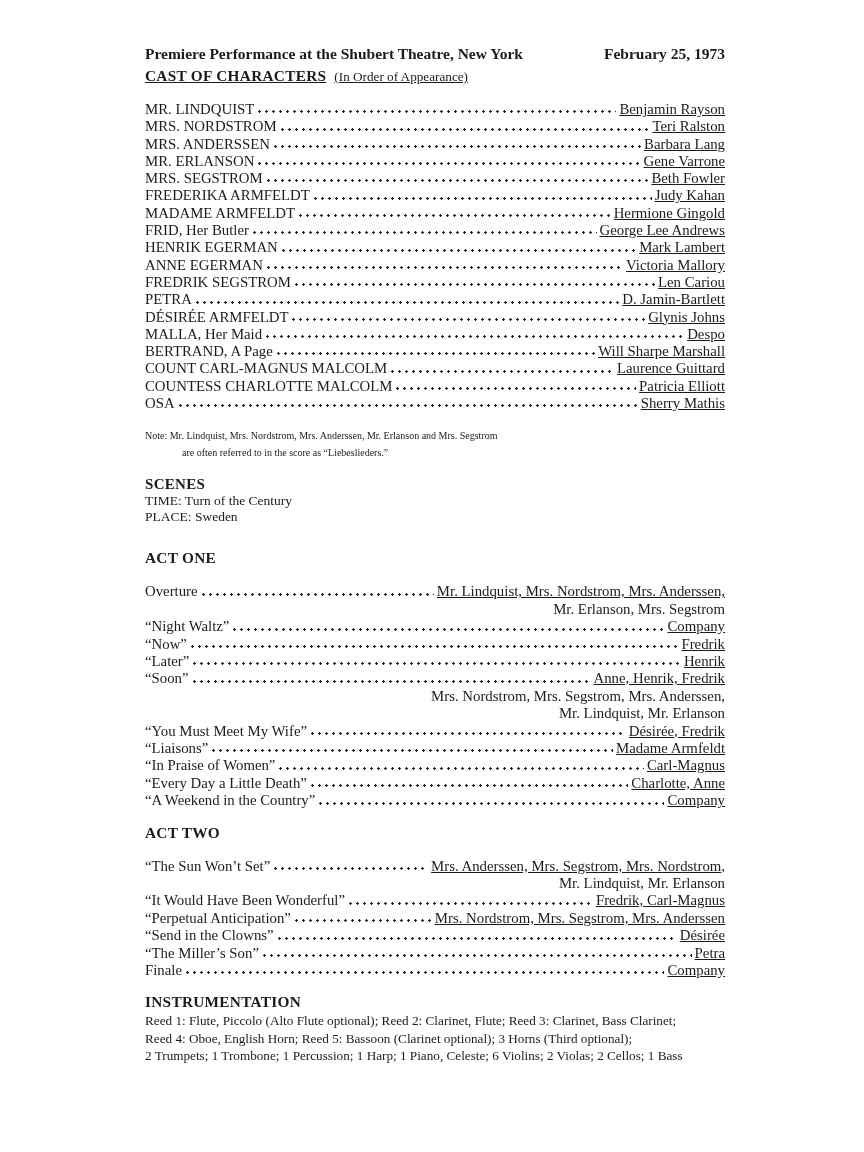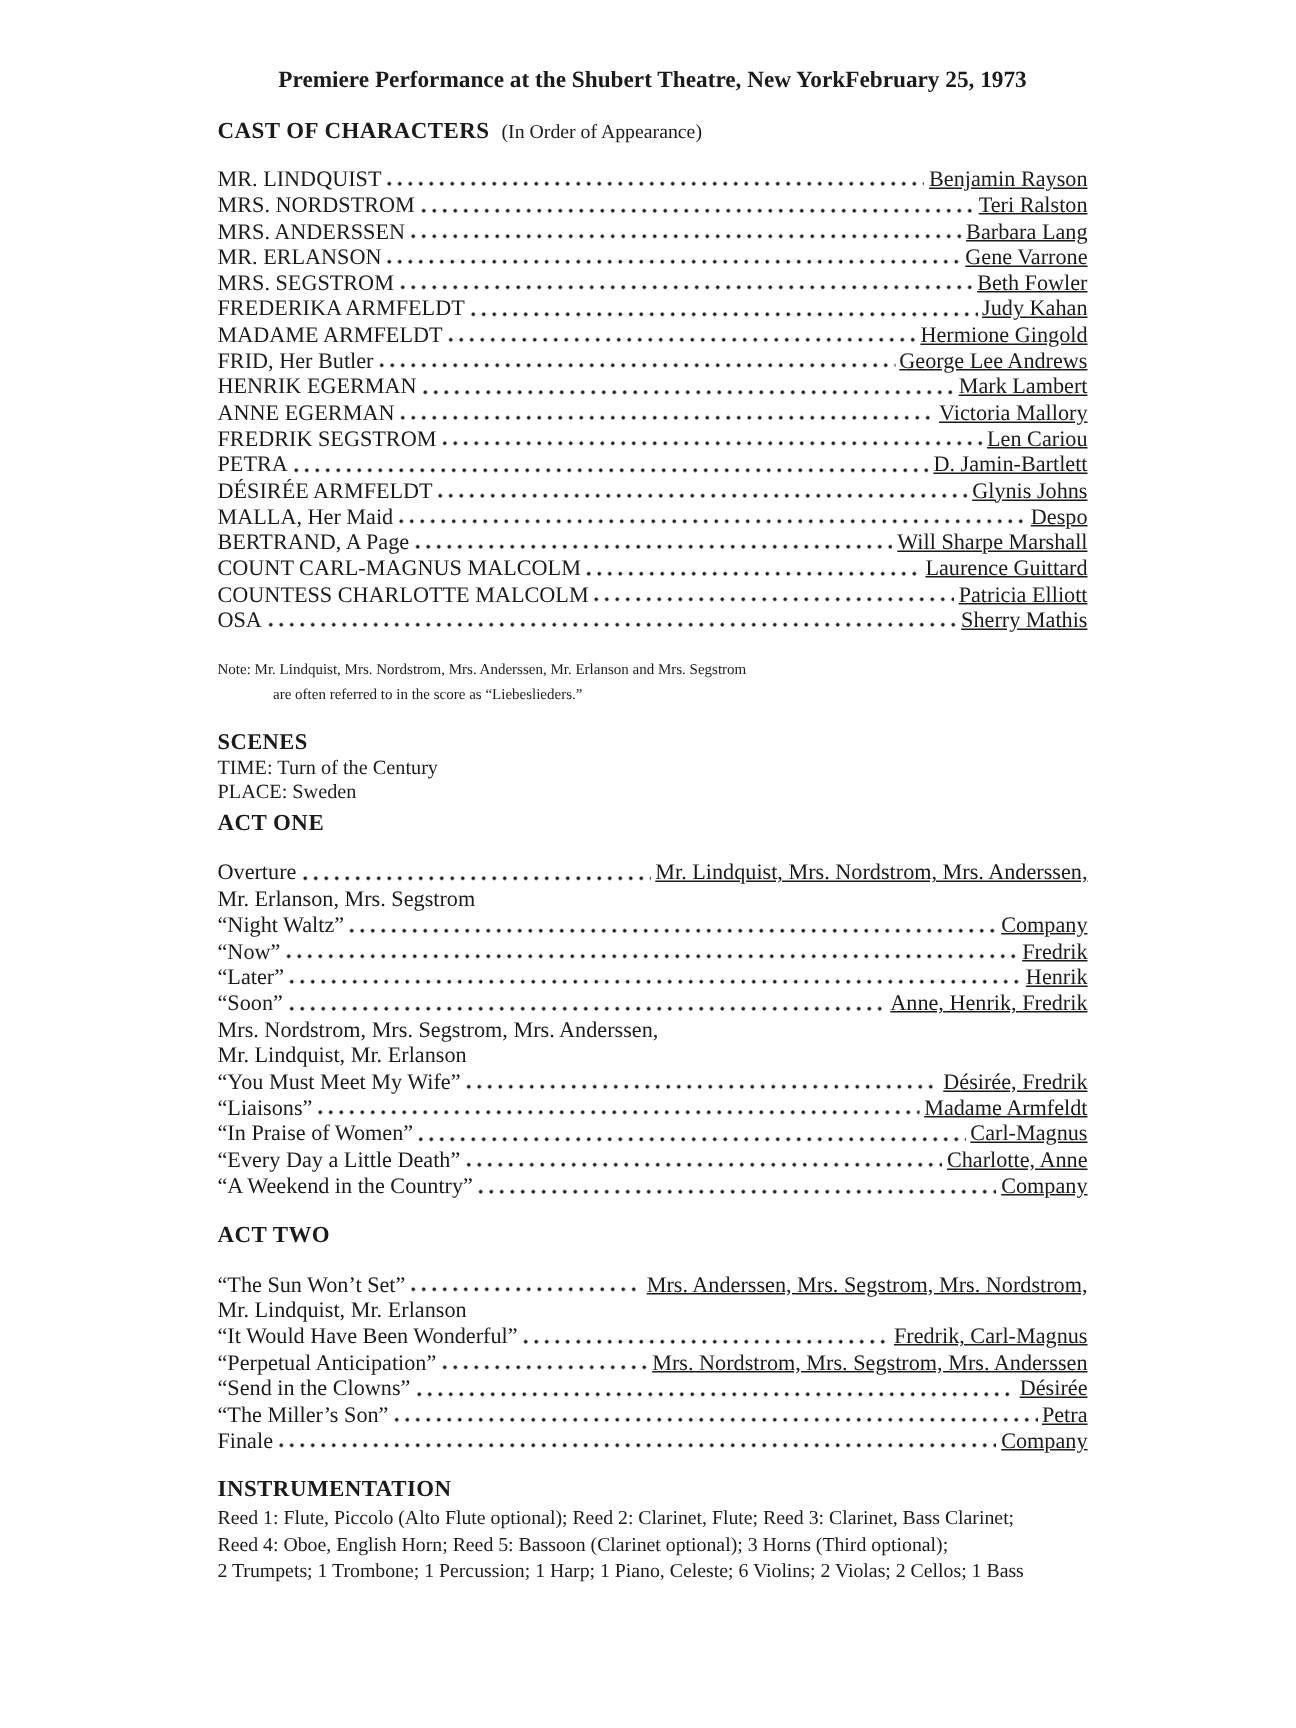--- a/index.html
+++ b/index.html
@@ -5,51 +5,51 @@
   html,body{margin:0;padding:0;}
   body{
     width:864px;height:1152px;background:#ffffff;overflow:hidden;
     font-family:"Liberation Serif", serif;color:#1b1b1b;
     -webkit-font-smoothing:antialiased;
   }
   .page{position:relative;width:864px;height:1152px;background:#ffffff;}
   .content{position:absolute;left:145px;top:45px;width:580px;}
 
   
-  .hdr{display:flex;justify-content:center;align-items:baseline;
+  .hdr{display:flex;justify-content:space-between;align-items:baseline;
        font-weight:bold;font-size:15.5px;line-height:18px;}
 
   
   .sect-hd{font-weight:bold;font-size:15.3px;line-height:18px;letter-spacing:0.3px;}
-  .cast-hd{margin-top:16px;display:flex;align-items:baseline;}
+  .cast-hd{margin-top:4px;display:flex;align-items:baseline;text-decoration:underline;}
   .cast-hd .sub{font-weight:normal;font-size:13.2px;letter-spacing:0;margin-left:8px;}
 
   
   .list{margin-top:15px;font-size:14.8px;line-height:17.3px;}
   .dotrow{display:flex;align-items:stretch;}
   .lcell{white-space:nowrap;}
   .rcell{white-space:nowrap;text-decoration:underline;}
   .leader{
     flex:1 1 auto;margin:0 3px 0 2px;min-width:10px;
     background-image:radial-gradient(circle, #222222 1.1px, transparent 1.45px);
     background-size:7px 7px;background-repeat:repeat-x;
     background-position:left bottom 3px;
   }
-  .cont{}
+  .cont{text-align:right;}
 
   
   .note{margin-top:16px;font-size:10px;line-height:16.5px;}
   .note .l2{padding-left:37px;}
 
   
   .scenes{margin-top:14px;}
   .scenes .sect-hd{font-size:15px;}
   .scenes .ln{font-size:13.5px;line-height:16px;}
 
-  .act-hd{margin-top:4px;}
+  .act-hd{margin-top:24px;}
   .songs{margin-top:16px;font-size:14.8px;line-height:17.4px;}
   .act2-hd{margin-top:14px;}
 
   
   .instr-hd{margin-top:14px;}
   .instr{font-size:13.2px;line-height:17.4px;margin-top:1px;}
 </style>
 </head>
 <body>
 

